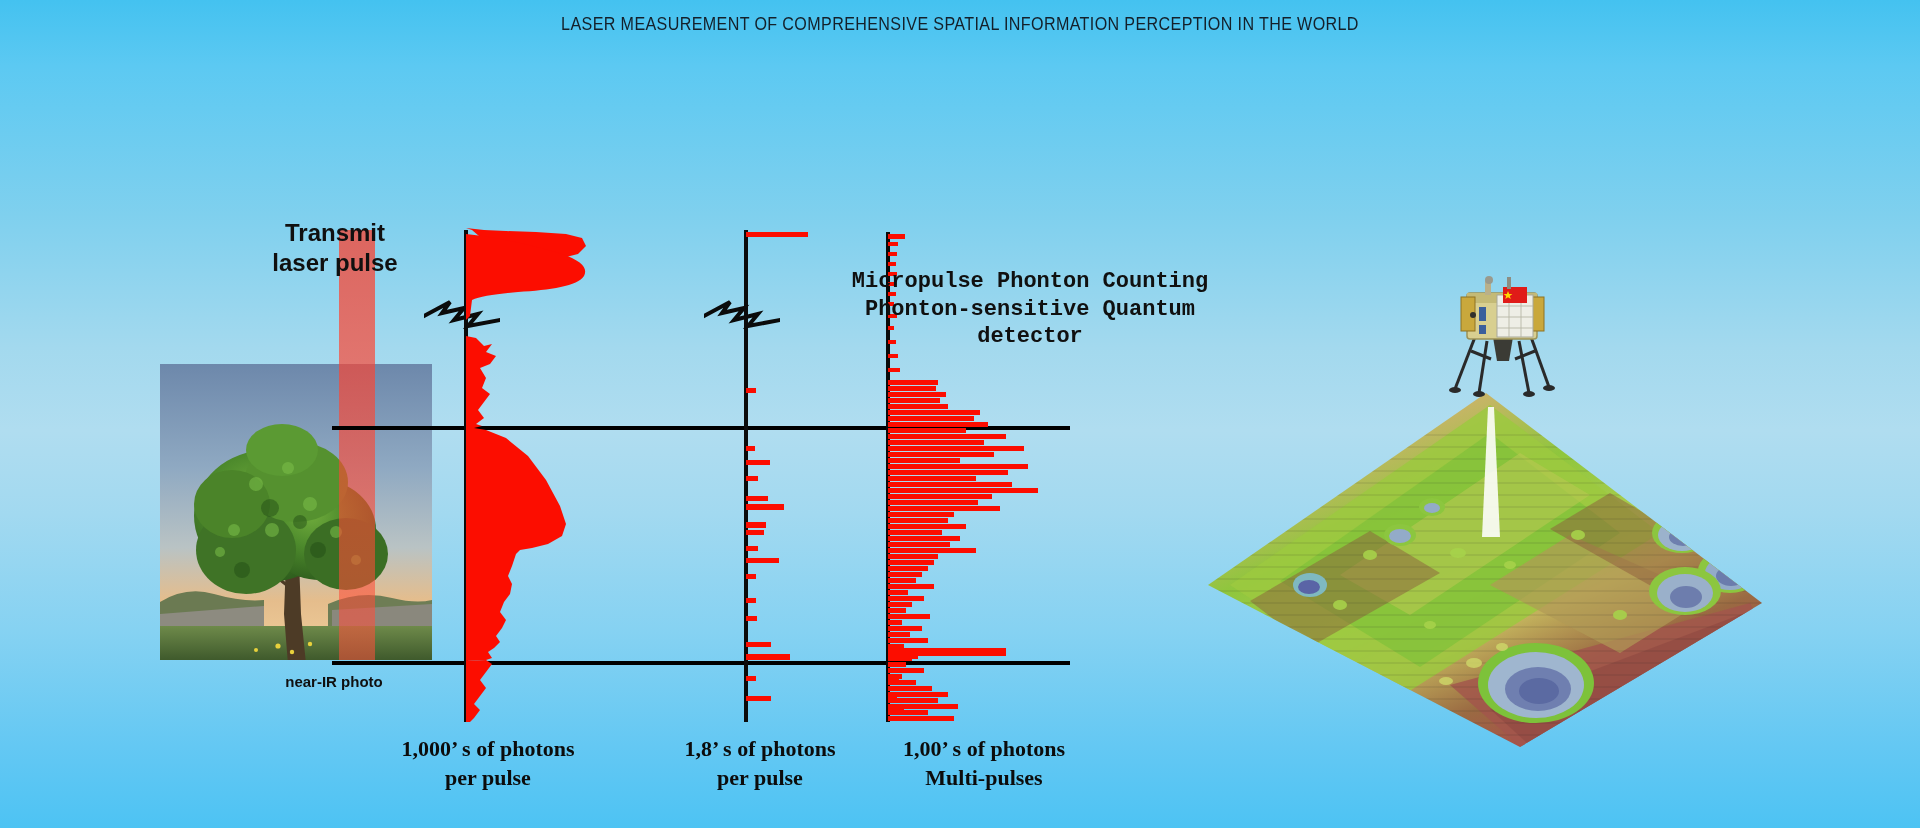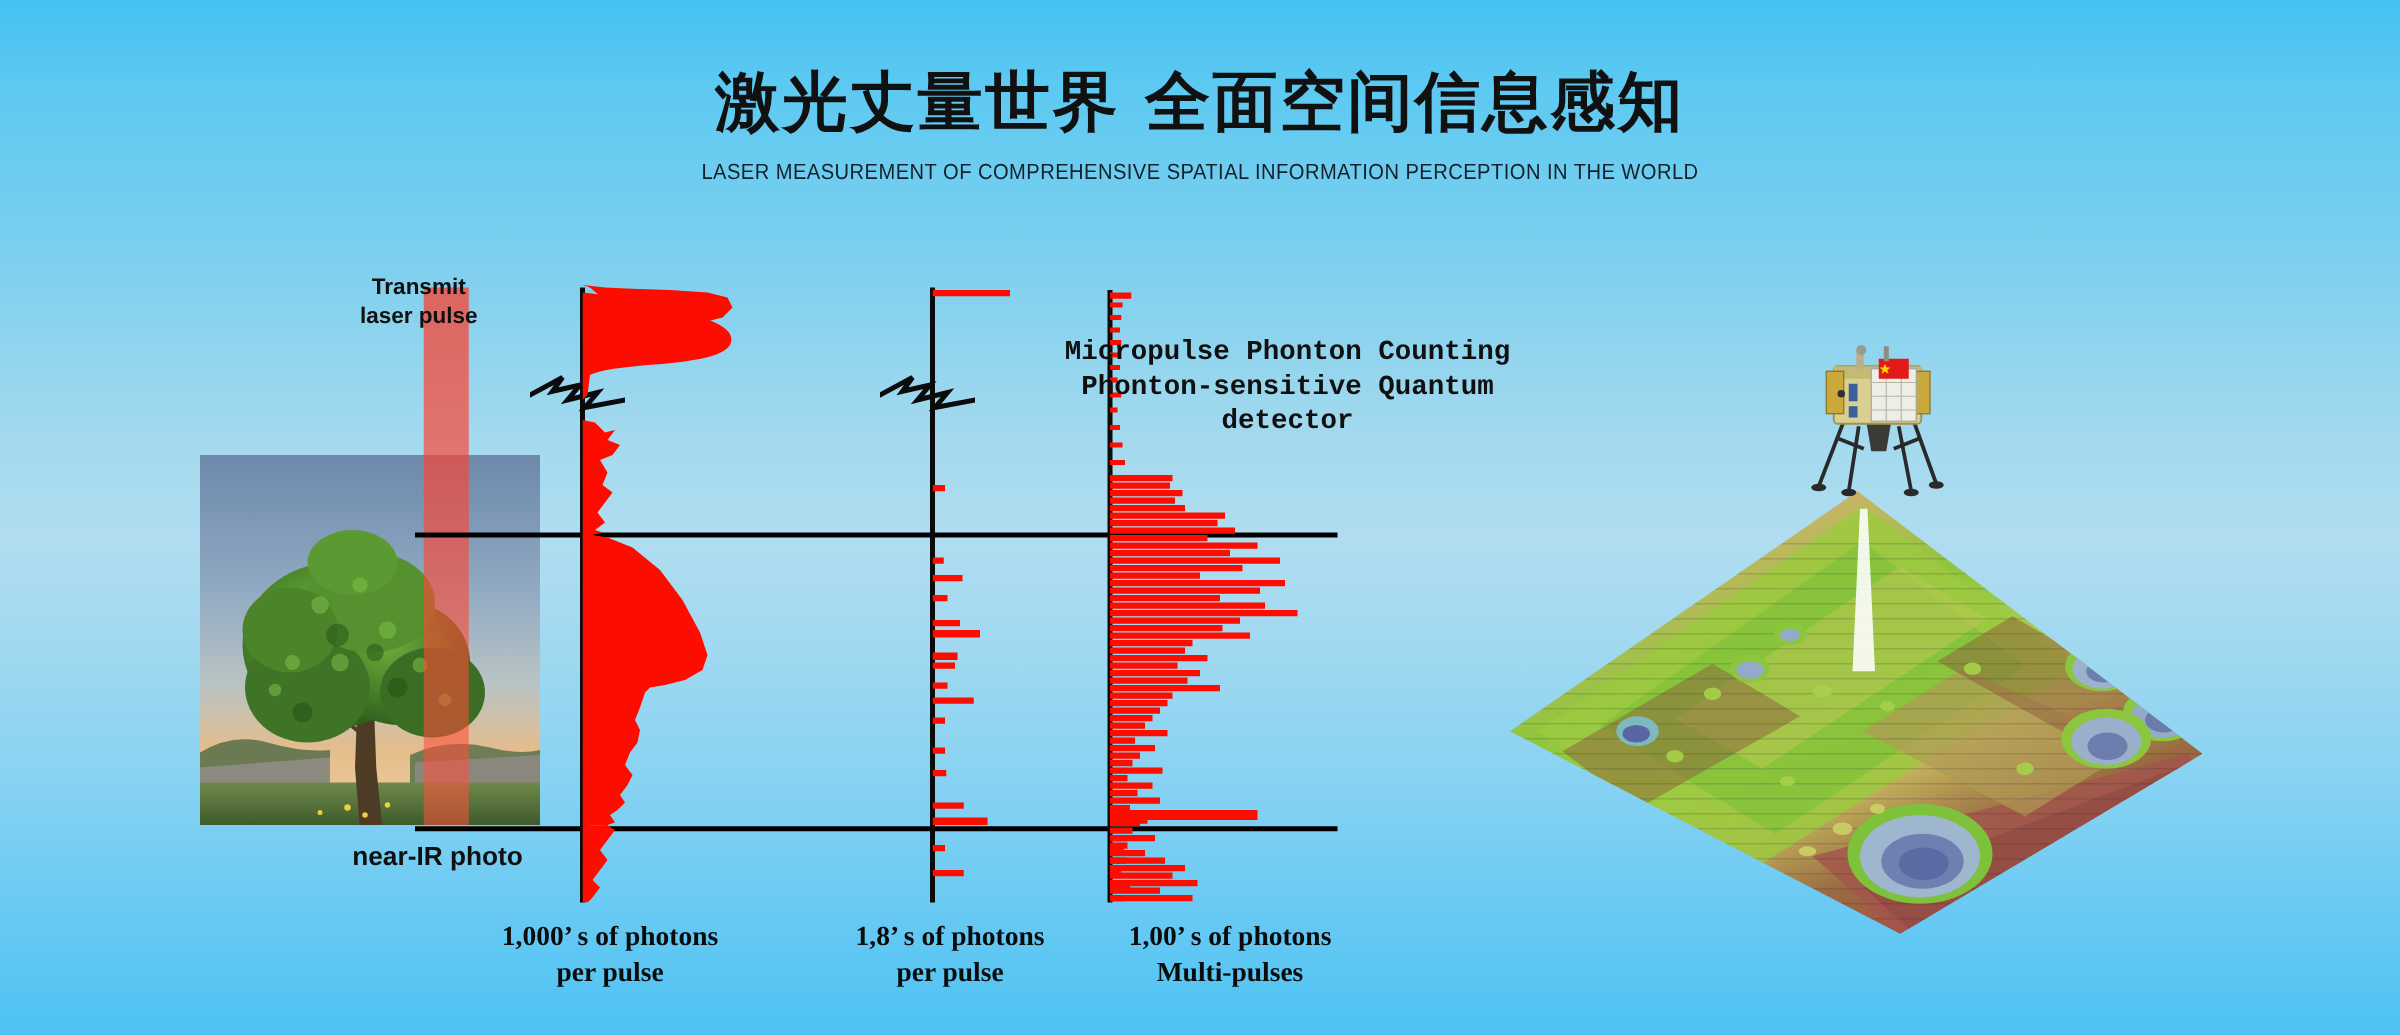--- a/index.html
+++ b/index.html
@@ -27,24 +27,24 @@
     font-family:"Liberation Sans",sans-serif;
   }
 
   
   #stage { position:absolute; left:0; top:0; width:1920px; height:828px; }
 
   .lbl { position:absolute; color:#101010; font-weight:bold;
          font-family:"Liberation Sans",sans-serif; line-height:1.26;
          text-align:center; white-space:pre-line; }
 
-  #lbl-transmit { left:240px; top:218px; width:190px; font-size:18px; }
+  #lbl-transmit { left:240px; top:218px; width:190px; font-size:24px; }
   #lbl-apd      { left:430px; top:285px; width:290px; font-size:22px; }
   #lbl-micro    { left:810px; top:268px; width:440px; font-size:22px;font-family:Liberation Mono, monospace; }
-  #lbl-nearir   { left:240px; top:673px; width:220px; font-size:21px; }
+  #lbl-nearir   { left:224px; top:673px; width:220px; font-size:15px; }
 
   .axis-cap { position:absolute; font-size:22px; color:#0c0c0c; font-weight:600;
               text-align:center; line-height:1.3; white-space:pre-line;
               font-family:"Liberation Serif",serif; }
   #cap-1 { left:348px; top:735px; width:280px; }
   #cap-2 { left:630px; top:735px; width:260px; }
   #cap-3 { left:854px; top:735px; width:260px; }
 
   
   .href { position:absolute; height:4px; background:#000; left:332px; width:738px; }
@@ -76,21 +76,20 @@
   #wf-3 { left:888px; top:230px; }
 
   
   #terrain-wrap { position:absolute; left:1190px; top:285px; width:590px; height:470px; }
   #lander { position:absolute; left:255px; top:-10px; width:115px; height:130px; }
 </style>
 </head>
 <body>
 
 <div id="header">
-  <div id="main-title">激光丈量世界 全面空间信息感知</div>
   <div id="subtitle">LASER MEASUREMENT OF COMPREHENSIVE SPATIAL INFORMATION PERCEPTION IN THE WORLD</div>
 </div>
 
 <div id="stage">
 
   <div id="photo-wrap">
     <svg id="photo" viewBox="0 0 272 296" preserveAspectRatio="none">
       <defs>
         <linearGradient id="skyG" x1="0" y1="0" x2="0" y2="1">
           <stop offset="0%" stop-color="#6d88ab"></stop>

